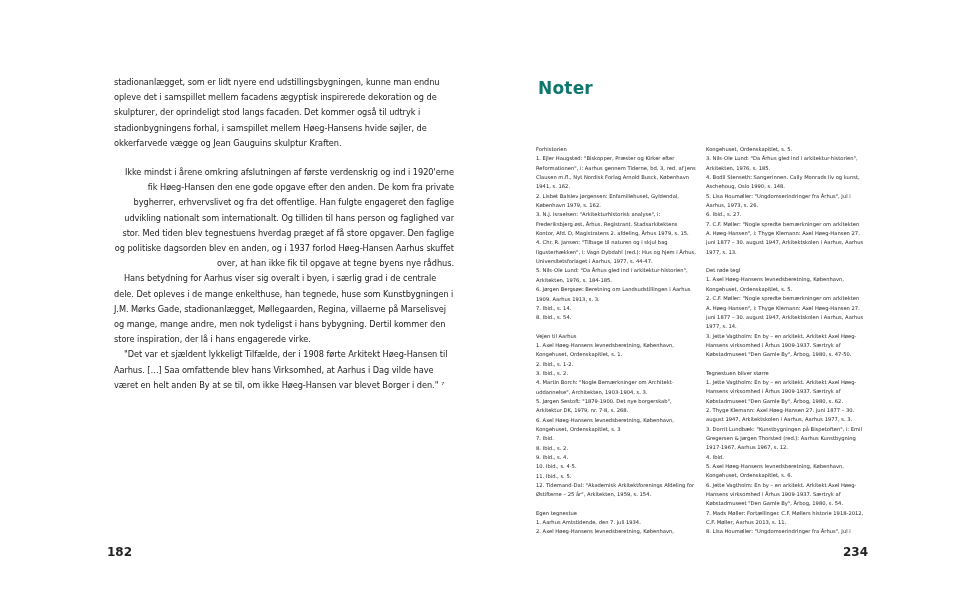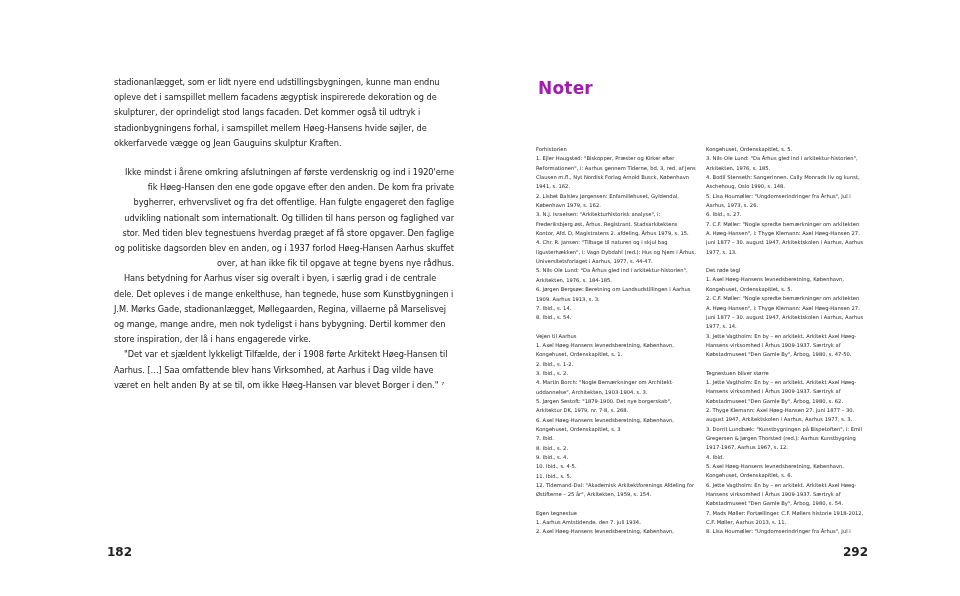--- a/index.html
+++ b/index.html
@@ -12,21 +12,21 @@
     .page-right { left: 480px; width: 480px; }
     .body-text {
       position: absolute; left: 85px; top: 75px; width: 340px;
       font-size: 8.2px; line-height: 15.2px; letter-spacing: -0.05px; margin-left: 29px;
     }
     .body-text p { margin: 0; }
     .body-text p.gap { margin-top: 14px; text-align: right; }
     .body-text p.indent { text-indent: 10px; }
     .title {
       position: absolute; left: 58px; top: 78px; font-size: 17px; font-weight: bold;
-      letter-spacing: 0.2px; color: #a21caf;
+      letter-spacing: 0.2px; color: #0f766e;
     }
     .notes-col {
       position: absolute; top: 145px; width: 160px;
       font-size: 5.2px; line-height: 9.35px; color: #222;
     }
     .notes-col.col1 { left: 56px; }
     .notes-col.col2 { left: 226px; }
     .notes-col .section-head { margin: 0; }
     .notes-col .section-head.gap { margin-top: 9px; }
     .notes-col .note { margin: 0; }
@@ -90,14 +90,14 @@
       <p class="section-head gap">Tegnestuen bliver større</p>
       <p class="note">1. Jette Vagtholm: En by – en arkitekt. Arkitekt Axel Høeg-Hansens virksomhed i Århus 1909-1937. Særtryk af Købstadmuseet "Den Gamle By", Årbog, 1980, s. 62.</p>
       <p class="note">2. Thyge Klemann: Axel Høeg-Hansen 27. juni 1877 – 30. august 1947, Arkitektskolen i Aarhus, Aarhus 1977, s. 3.</p>
       <p class="note">3. Dorrit Lundbæk: "Kunstbygningen på Bispetoften", i: Emil Gregersen &amp; Jørgen Thorsted (red.): Aarhus Kunstbygning 1917-1967, Aarhus 1967, s. 12.</p>
       <p class="note">4. Ibid.</p>
       <p class="note">5. Axel Høeg-Hansens levnedsberetning, København, Kongehuset, Ordenskapitlet, s. 6.</p>
       <p class="note">6. Jette Vagtholm: En by – en arkitekt. Arkitekt Axel Høeg-Hansens virksomhed i Århus 1909-1937. Særtryk af Købstadmuseet "Den Gamle By", Årbog, 1980, s. 54.</p>
       <p class="note">7. Mads Møller: Fortællinger. C.F. Møllers historie 1918-2012, C.F. Møller, Aarhus 2013, s. 11.</p>
       <p class="note">8. Lisa Houmøller: "Ungdomserindringer fra Århus", Jul i</p>
     </div>
-  <div class="folio folio-right">292</div>
+  <div class="folio folio-right">234</div>
 </div>
 
 </body></html>

